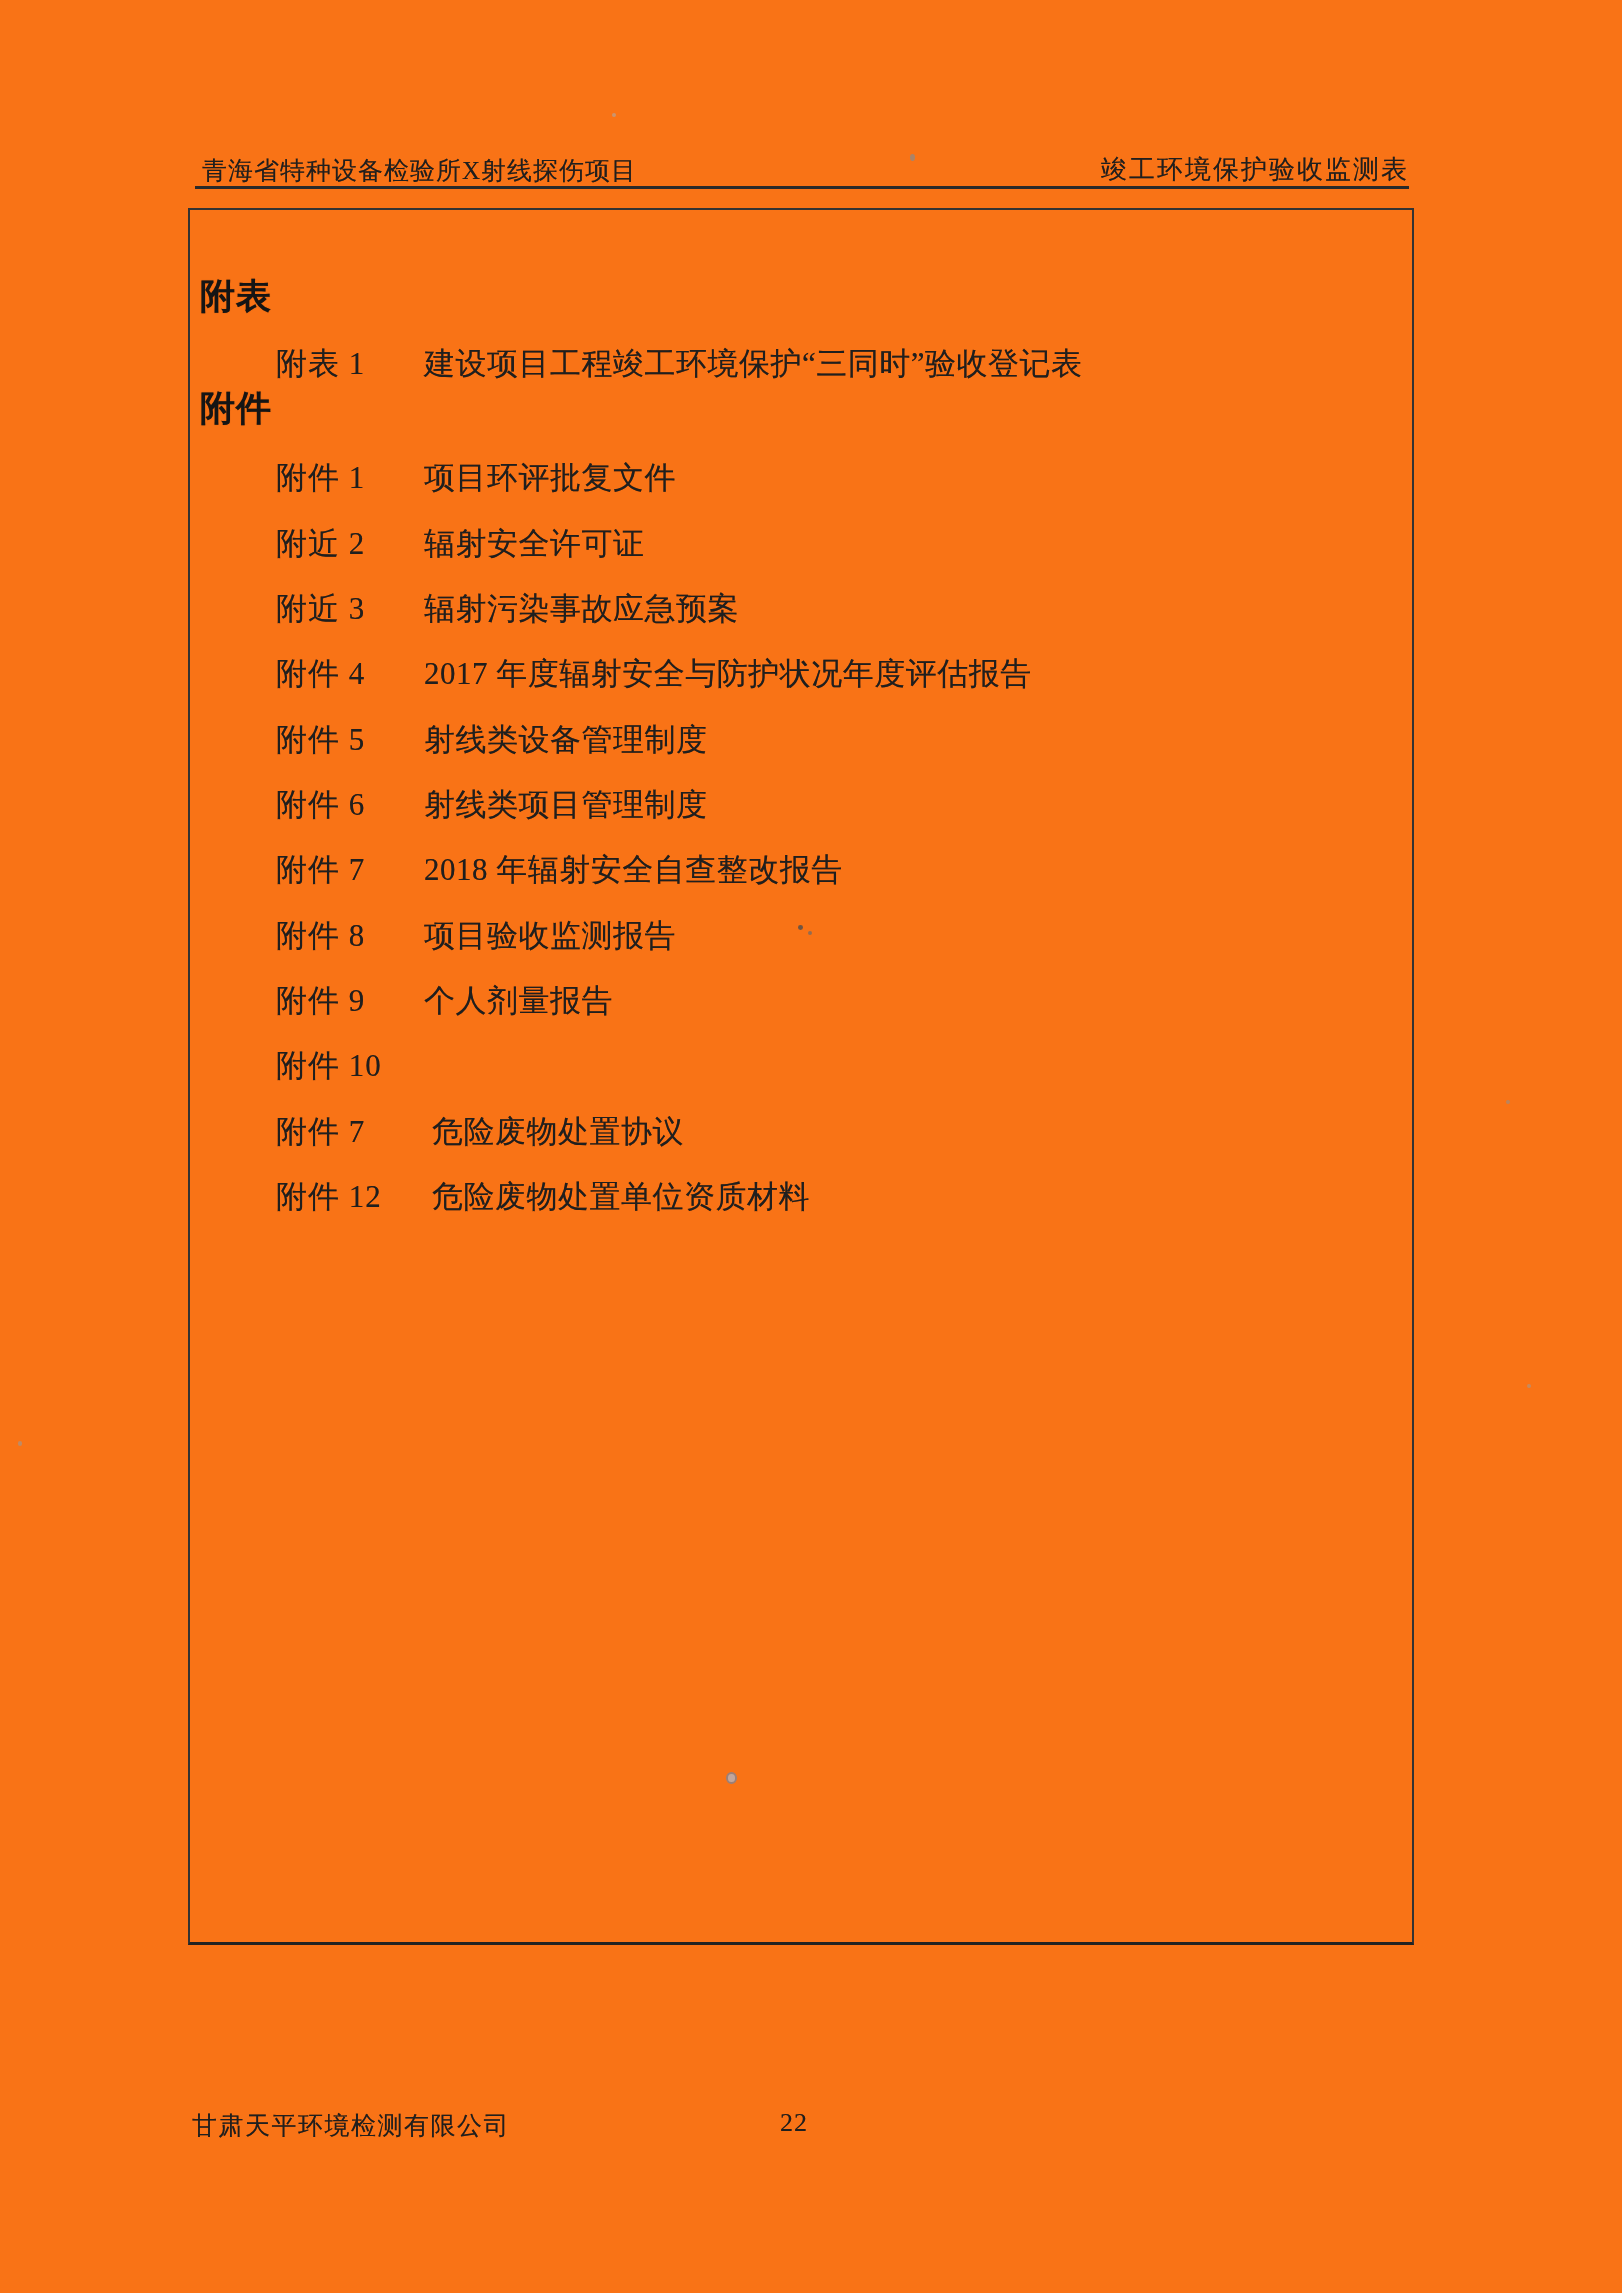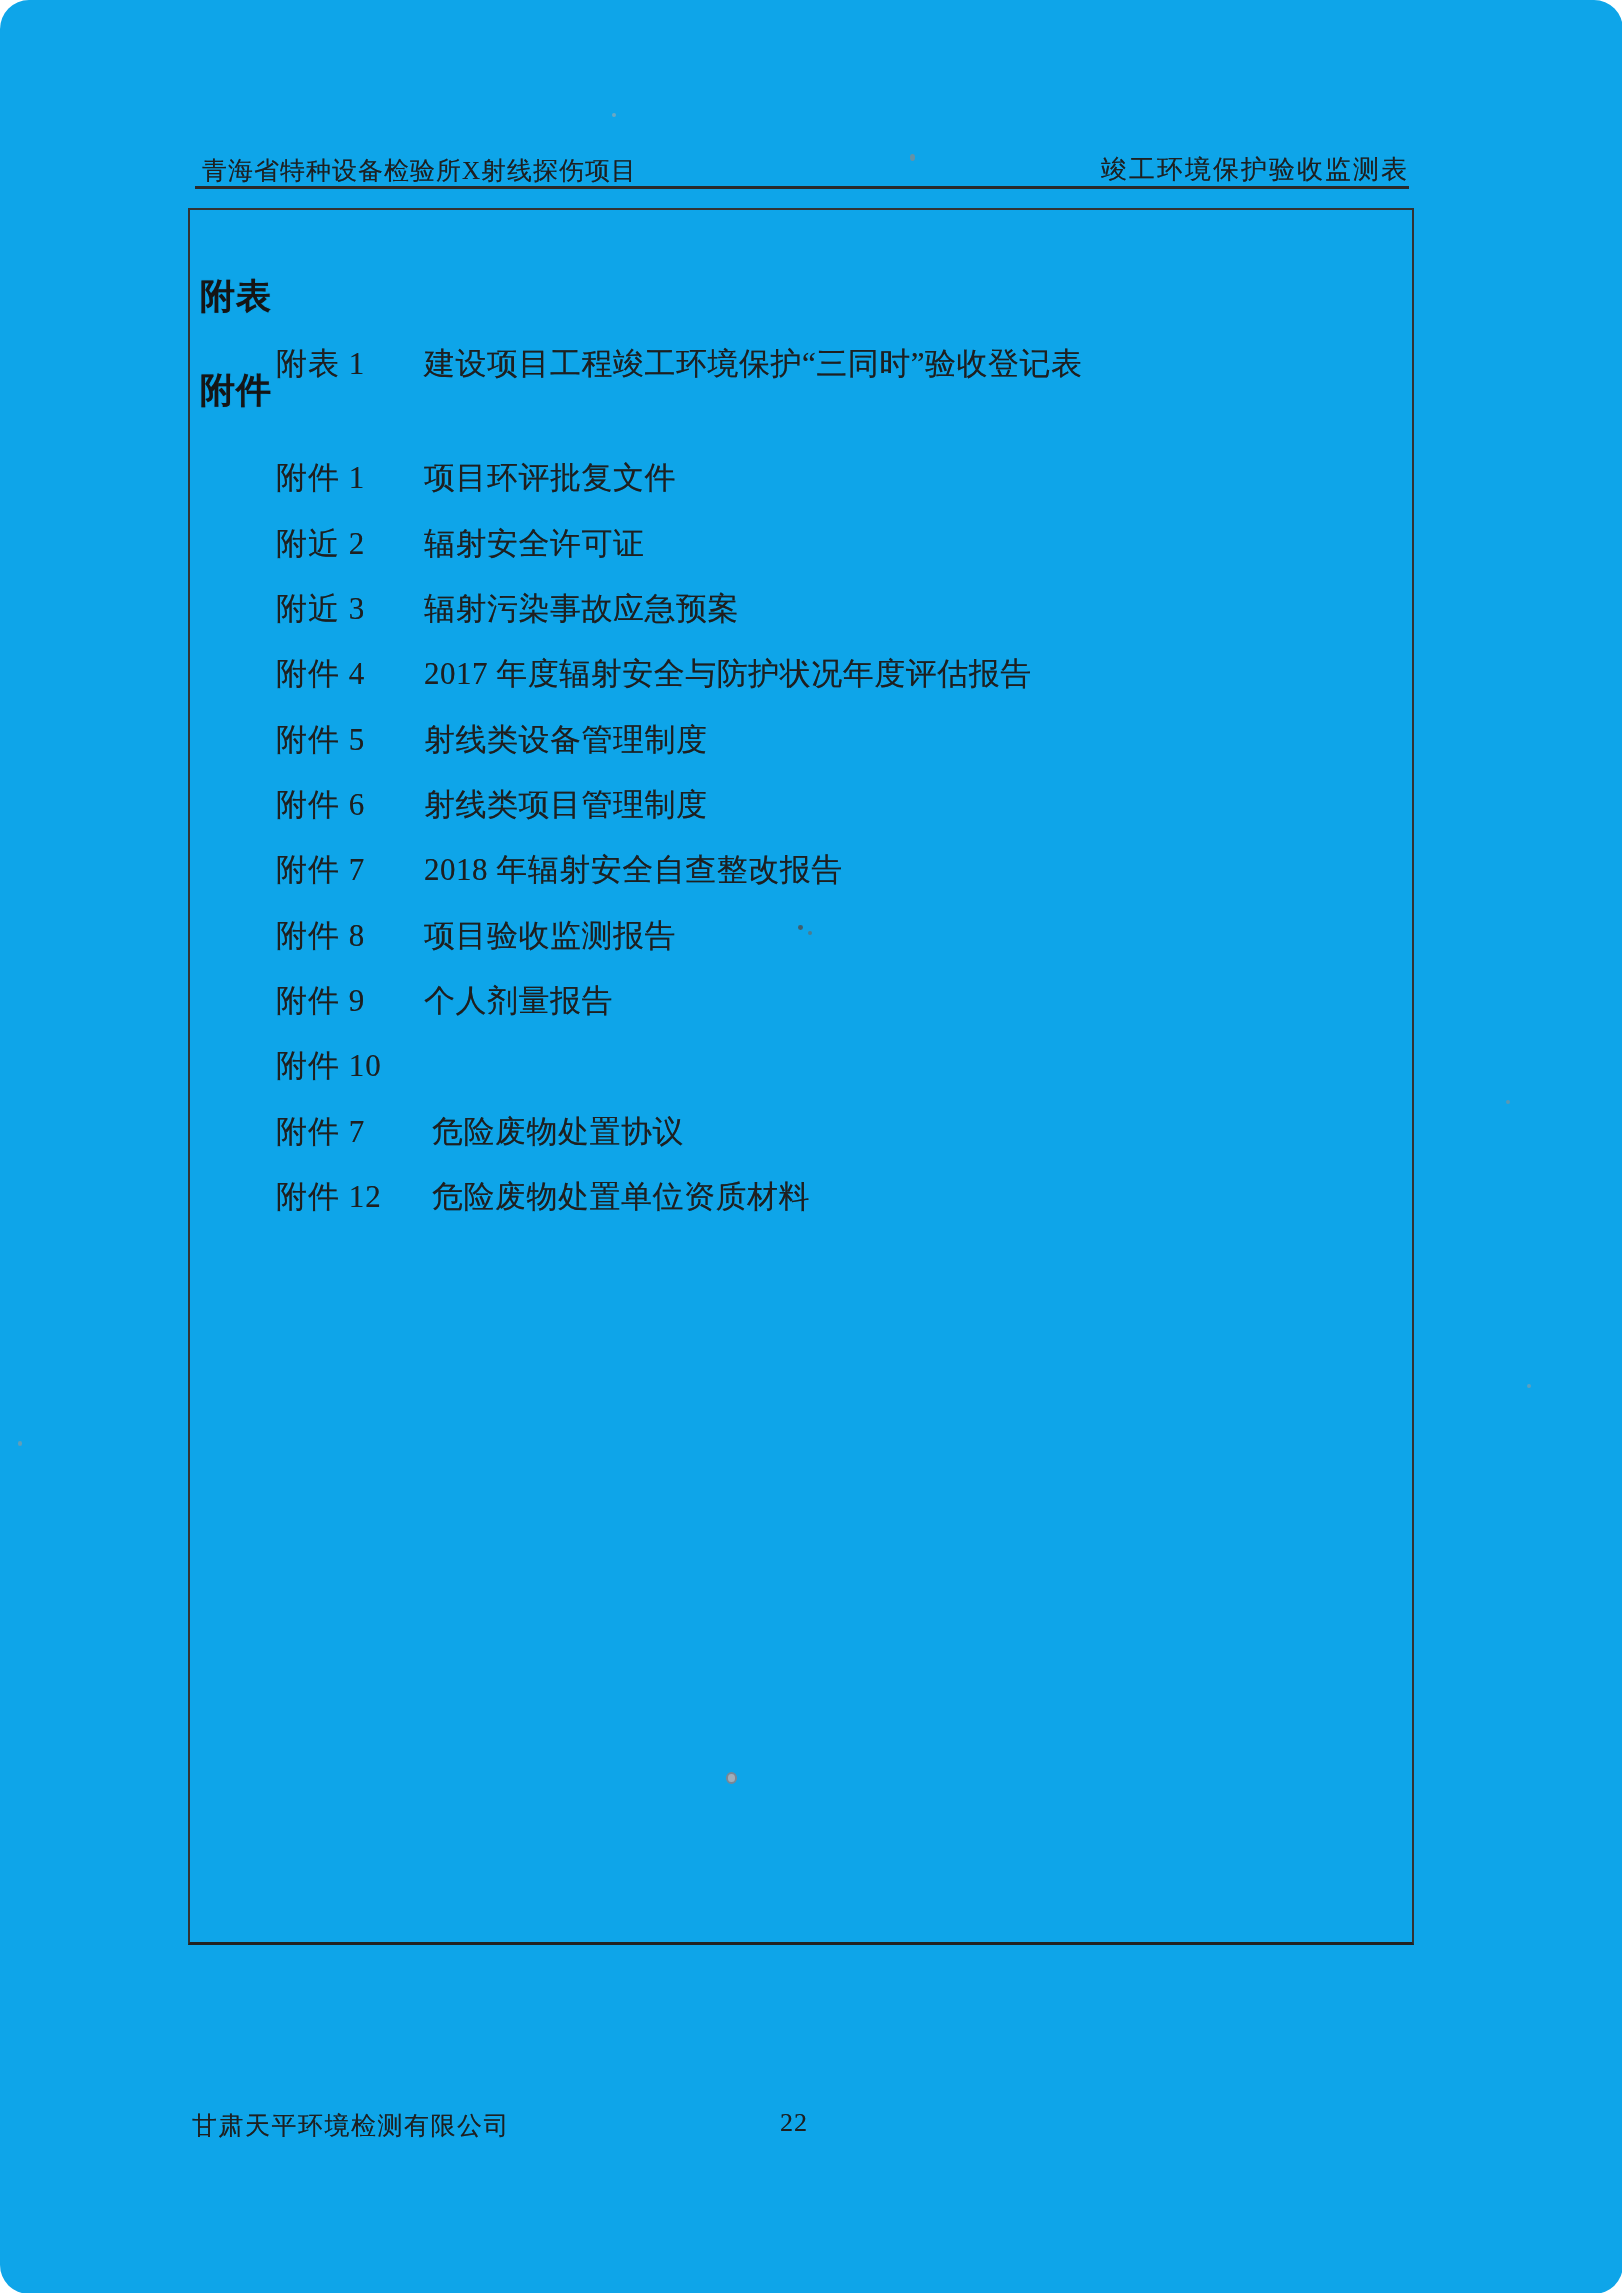--- a/index.html
+++ b/index.html
@@ -4,21 +4,21 @@
 <style>
   html, body { margin:0; padding:0; }
   body {
     width:1623px; height:2294px;
     background:#ffffff;
     font-family:"Liberation Serif","DejaVu Serif",serif;
     color:#1f1f1f;
     position:relative;
     overflow:hidden;
   }
-  .page { position:absolute; inset:0; background:#0ea5e9;border-radius:29px; }
+  .page { position:absolute; inset:0; background:#f97316; }
 
   
   .hdr-left {
     position:absolute; left:202px; top:154px;
     font-size:25px; letter-spacing:1px; white-space:nowrap;
     text-shadow:0 0 0.6px rgba(0,0,0,.4);
   }
   .hdr-right {
     position:absolute; right:214px; top:152px;
     font-size:26px; letter-spacing:2px; white-space:nowrap;
@@ -93,21 +93,21 @@
 
   <div class="content-box"></div>
 
   <div class="sec-heading" style="top:278px">附表</div>
 
   <div class="att-row" style="top:346px">
     <span class="att-label">附表 1</span>
     <span class="att-title">建设项目工程竣工环境保护“三同时”验收登记表</span>
   </div>
 
-  <div class="sec-heading" style="top:372px">附件</div>
+  <div class="sec-heading" style="top:390px">附件</div>
 
   <div class="att-row" style="top:460px">
     <span class="att-label">附件 1</span>
     <span class="att-title">项目环评批复文件</span>
   </div>
   <div class="att-row" style="top:526px">
     <span class="att-label">附近 2</span>
     <span class="att-title">辐射安全许可证</span>
   </div>
   <div class="att-row" style="top:591px">

